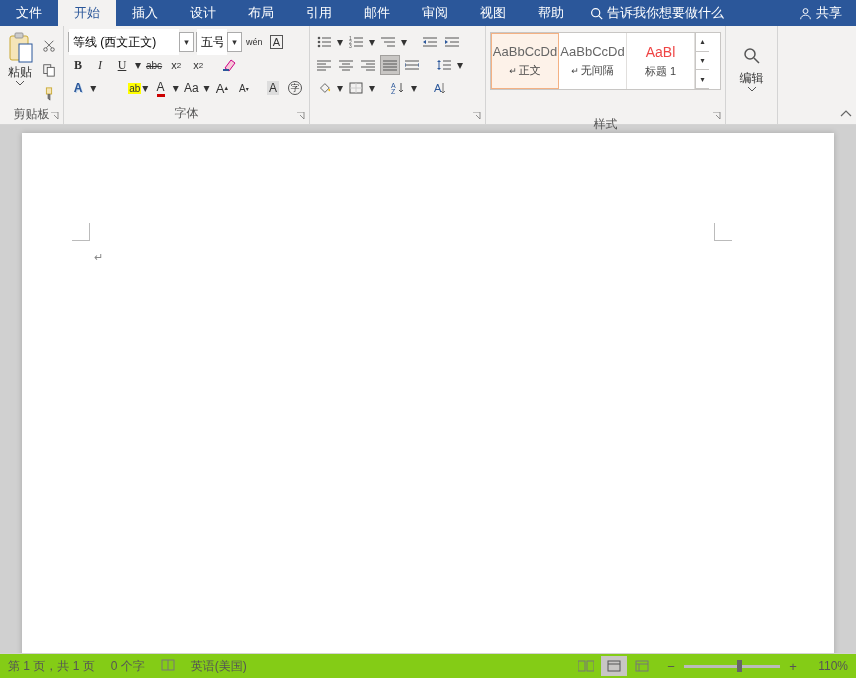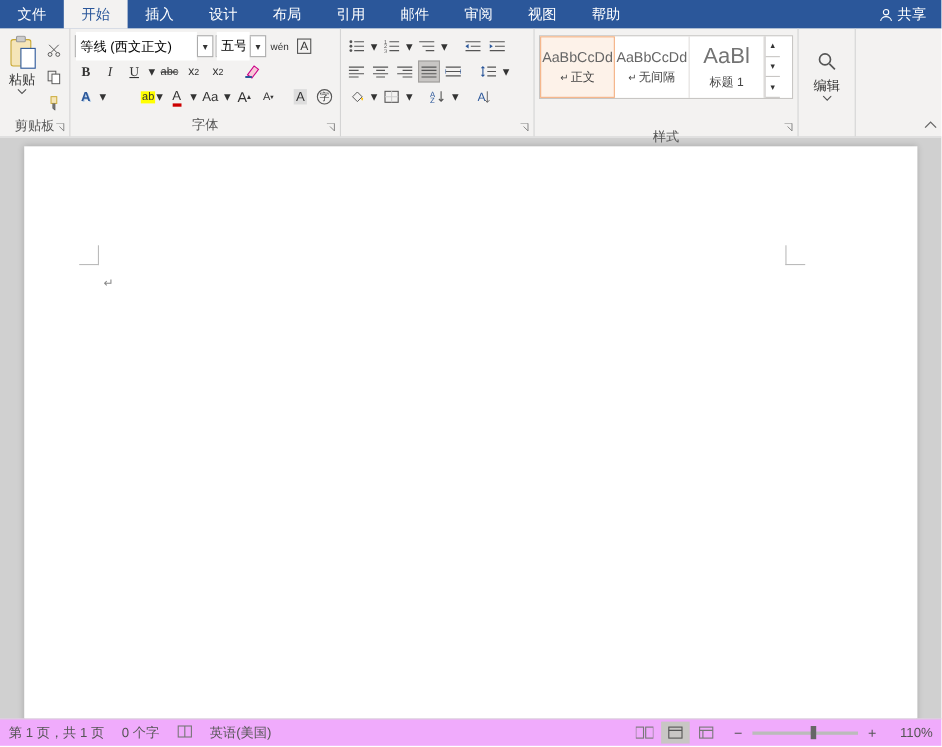--- a/index.html
+++ b/index.html
@@ -36,40 +36,40 @@
 .size-combo input { width: 30px; }
 
 
 .btn.active { background: #c8c6c4; border: 1px solid #a19f9d; }
 
 
 .styles-gallery { display: flex; border: 1px solid #c8c6c4; background: #fff; }
 .style-item { width: 68px; height: 56px; border-right: 1px solid #e1dfdd; display: flex; flex-direction: column; align-items: center; justify-content: center; cursor: pointer; font-size: 11px; }
 .style-item.active { border: 1px solid #f4b183; background: #fdf2e9; }
 .style-preview { font-size: 13px; color: #666; margin-bottom: 4px; }
-.style-preview.heading { font-size: 20px; color: #737373; font-weight: 500; text-align: right; }
+.style-preview.heading { font-size: 14px; color: #ef4444; font-weight: 500; text-align: right; }
 .style-name { font-size: 11px; color: #444; display: flex; align-items: center; gap: 2px; }
 .styles-scroll { display: flex; flex-direction: column; width: 14px; border-left: 1px solid #c8c6c4; }
 .styles-scroll div { flex: 1; border-bottom: 1px solid #c8c6c4; display: flex; align-items: center; justify-content: center; cursor: pointer; font-size: 8px; }
 
 
 .edit-big { display: flex; flex-direction: column; align-items: center; width: 38px; cursor: pointer; }
 
 
 .collapse-ribbon { position: absolute; right: 4px; bottom: 2px; cursor: pointer; }
 
 
 .doc-area { background: #d0d0d0; height: 528px; overflow: hidden; display: flex; justify-content: center; }
 .page-wrap { background: #fff; width: 812px; margin-top: 8px; box-shadow: 0 0 6px rgba(0,0,0,0.2); position: relative; height: 815px; }
 .page-margin-tl { position: absolute; left: 50px; top: 90px; width: 18px; height: 18px; border-right: 1px solid #bbb; border-bottom: 1px solid #bbb; }
 .page-margin-tr { position: absolute; right: 102px; top: 90px; width: 18px; height: 18px; border-left: 1px solid #bbb; border-bottom: 1px solid #bbb; }
 .cursor-mark { position: absolute; left: 72px; top: 118px; font-size: 11px; color: #888; }
 
 
-.statusbar { display: flex; align-items: center; height: 25px; border-top: 1px solid #d4d4d4; background: #f0abfc; padding: 0 8px; font-size: 12px; color: #555; }
+.statusbar { display: flex; align-items: center; height: 25px; border-top: 1px solid #d4d4d4; background: #84cc16; padding: 0 8px; font-size: 12px; color: #555; }
 .status-item { margin-right: 16px; }
 .status-spacer { flex: 1; }
 .view-btn { width: 26px; height: 20px; display: inline-flex; align-items: center; justify-content: center; margin: 0 1px; cursor: pointer; }
 .view-btn.active { background: #c8c6c4; }
 .zoom-slider { display: flex; align-items: center; margin: 0 8px; }
 .zoom-track { width: 96px; height: 3px; background: #bbb; position: relative; margin: 0 6px; }
 .zoom-thumb { position: absolute; width: 5px; height: 12px; background: #666; top: -5px; left: 55%; }
 .zoom-minus, .zoom-plus { width: 14px; text-align: center; cursor: pointer; font-size: 13px; }
 </style>
 </head>
@@ -79,20 +79,27 @@
   <div class="menu-item">文件</div>
   <div class="menu-item active">开始</div>
   <div class="menu-item">插入</div>
   <div class="menu-item">设计</div>
   <div class="menu-item">布局</div>
   <div class="menu-item">引用</div>
   <div class="menu-item">邮件</div>
   <div class="menu-item">审阅</div>
   <div class="menu-item">视图</div>
   <div class="menu-item">帮助</div>
+  <div class="menu-search">
+    <svg width="13" height="13" viewBox="0 0 16 16">
+        <circle cx="7" cy="7" r="5" fill="none" stroke="#fff" stroke-width="1.5"></circle>
+        <line x1="11" y1="11" x2="15" y2="15" stroke="#fff" stroke-width="1.5"></line>
+      </svg>
+    <span>告诉我你想要做什么</span>
+  </div>
   <div class="menu-share">
     <svg width="13" height="13" viewBox="0 0 16 16">
         <circle cx="8" cy="5" r="3" fill="none" stroke="#fff" stroke-width="1.2"></circle>
         <path d="M2 15c0-3 3-5 6-5s6 2 6 5" fill="none" stroke="#fff" stroke-width="1.2"></path>
       </svg>
     <span>共享</span>
   </div>
 </div>
 
 <div class="ribbon" style="position:relative;">

